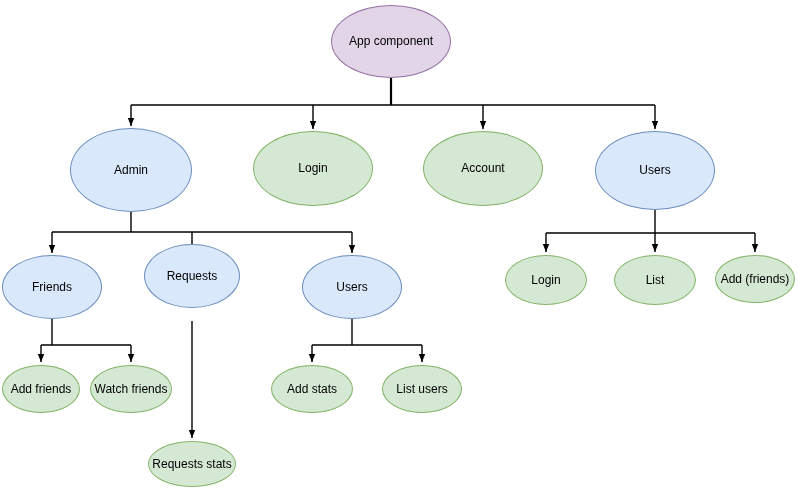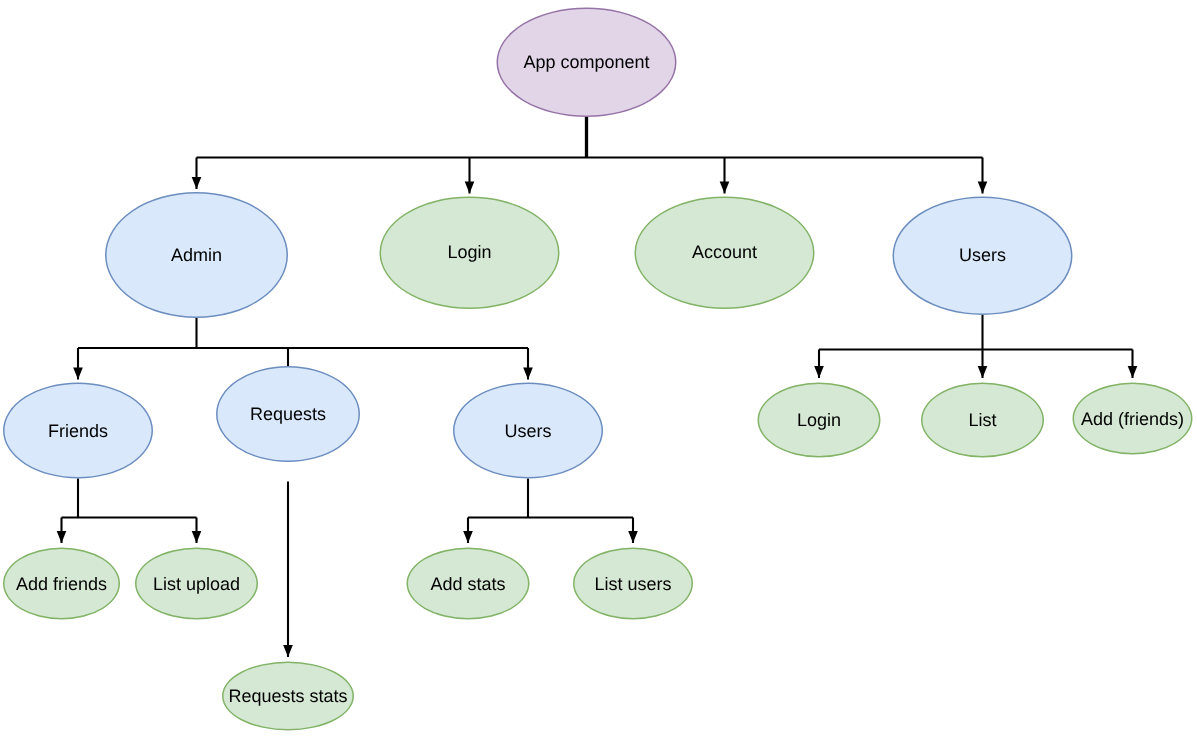--- a/index.html
+++ b/index.html
@@ -115,21 +115,21 @@
   <div class="node" style="left: 614px; top: 255px; width: 82px; height: 50px; background: rgb(213, 232, 212); border-color: rgb(130, 179, 102);">
     <span class="node-label">List</span>
   </div>
   <div class="node" style="left: 715px; top: 255px; width: 80px; height: 48px; background: rgb(213, 232, 212); border-color: rgb(130, 179, 102);">
     <span class="node-label">Add (friends)</span>
   </div>
   <div class="node" style="left: 2px; top: 365px; width: 78px; height: 48px; background: rgb(213, 232, 212); border-color: rgb(130, 179, 102);">
     <span class="node-label">Add friends</span>
   </div>
   <div class="node" style="left: 90px; top: 365px; width: 82px; height: 48px; background: rgb(213, 232, 212); border-color: rgb(130, 179, 102);">
-    <span class="node-label">List upload</span>
+    <span class="node-label">Watch friends</span>
   </div>
   <div class="node" style="left: 271px; top: 365px; width: 82px; height: 48px; background: rgb(213, 232, 212); border-color: rgb(130, 179, 102);">
     <span class="node-label">Add stats</span>
   </div>
   <div class="node" style="left: 382px; top: 365px; width: 80px; height: 48px; background: rgb(213, 232, 212); border-color: rgb(130, 179, 102);">
     <span class="node-label">List users</span>
   </div>
   <div class="node" style="left: 148px; top: 441px; width: 88px; height: 46px; background: rgb(213, 232, 212); border-color: rgb(130, 179, 102);">
     <span class="node-label">Requests stats</span>
   </div>

